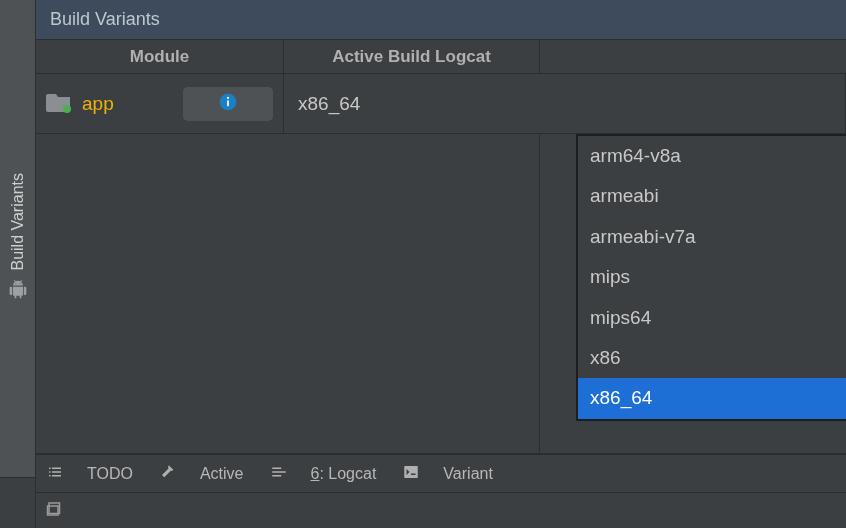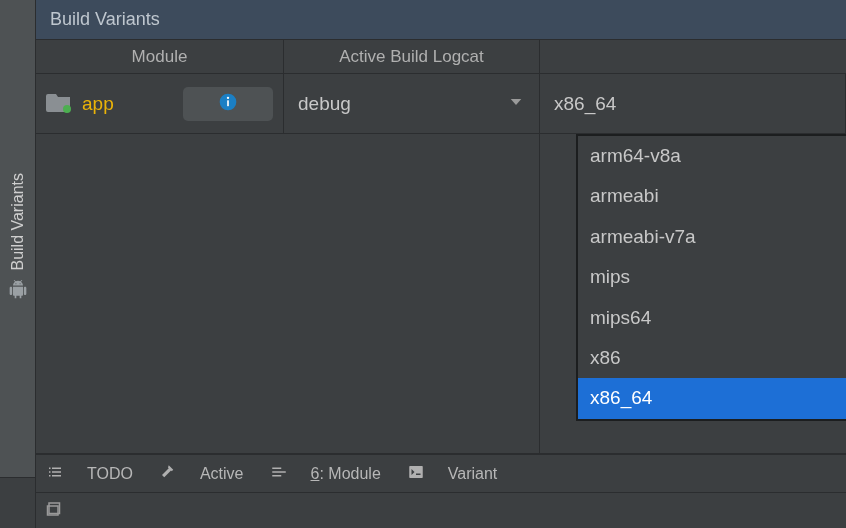--- a/index.html
+++ b/index.html
@@ -74,20 +74,21 @@
     width: 28px; height: 28px;
     display: flex; align-items: center; justify-content: center;
     margin-left: 4px;
   }
   
   .col-headers {
     display: flex;
     height: 34px;
     background: #3c3f41;
     border-bottom: 1px solid #2b2d2f;
+    font-weight: bold;
   }
   .col-headers > div {
     border-right: 1px solid #2b2d2f;
     display: flex;
     align-items: center;
     justify-content: center;
     color: #b0b0b0;
     font-size: 17px;
   }
   .col-module { width: 248px; }
@@ -277,28 +278,20 @@
         <span class="info-badge">
           <span>
             <svg viewBox="0 0 24 24">
                 <circle cx="12" cy="12" r="10" fill="#1b7fc4"></circle>
                 <rect x="11" y="10" width="2" height="7" fill="#ffffff"></rect>
                 <circle cx="12" cy="7" r="1.4" fill="#ffffff"></circle>
               </svg>
           </span>
         </span>
       </div>
-      <div class="cell-variant">
-        <span class="value">debug</span>
-        <span class="chevron">
-          <svg viewBox="0 0 24 24">
-              <path fill="#9a9a9a" d="M5 8l7 8 7-8z"></path>
-            </svg>
-        </span>
-      </div>
       <div class="cell-abi">
         <span class="value">x86_64</span>
       </div>
     </div>
 
     <div class="panel-body">
       <div class="left-block"></div>
       <div class="right-block"></div>
     </div>
 
@@ -328,21 +321,21 @@
             </svg>
         </span>
         <span>Active</span>
       </div>
       <div class="tool-item">
         <span>
           <svg viewBox="0 0 24 24">
               <path fill="#b0b0b0" d="M3 6h12v2H3zM3 11h18v2H3zM3 16h12v2H3z"></path>
             </svg>
         </span>
-        <span><span class="mn">6</span><span>: Module</span></span>
+        <span><span class="mn">6</span><span>: Logcat</span></span>
       </div>
       <div class="tool-item">
         <span>
           <svg viewBox="0 0 24 24">
               <rect x="3" y="4" width="18" height="16" rx="1" fill="#b0b0b0"></rect>
               <path fill="#3c3f41" d="M6 8l4 4-4 4zM12 14h6v2h-6z"></path>
             </svg>
         </span>
         <span>Variant</span>
       </div>

